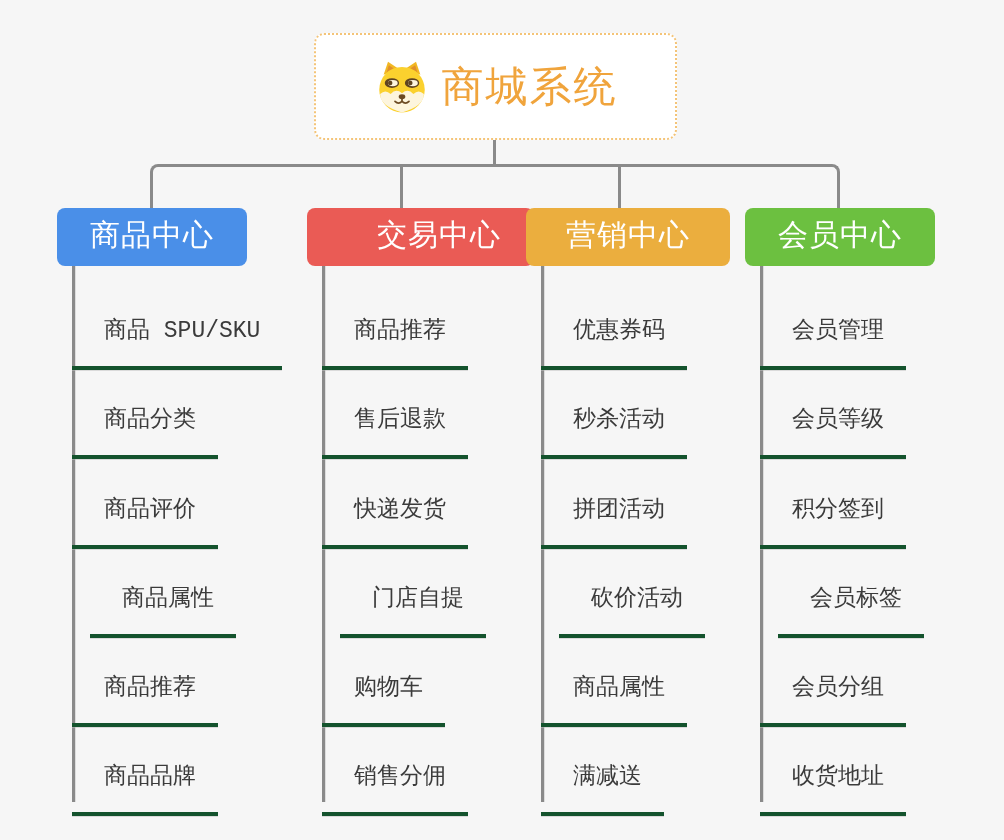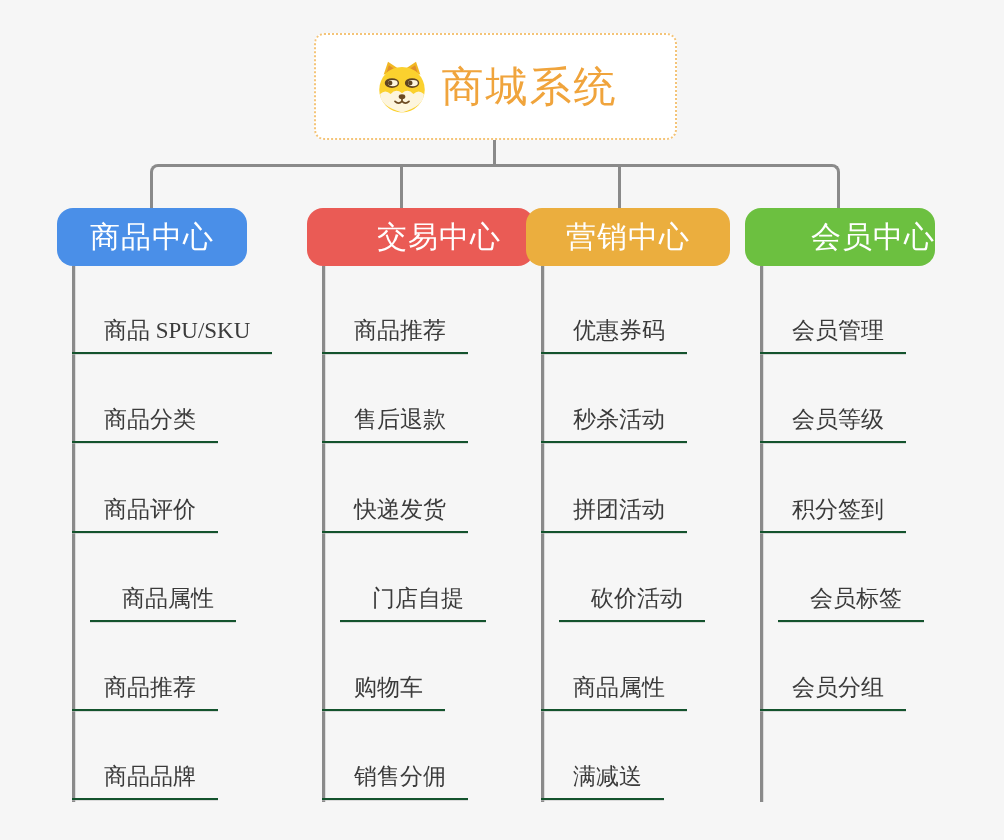--- a/index.html
+++ b/index.html
@@ -1,18 +1,18 @@
 <!DOCTYPE html>
 <html><head>
 <meta charset="utf-8">
 <style>
   html,body{margin:0;padding:0;background:#f6f6f6;}
   .stage{
     position:relative;width:1004px;height:840px;background:#f6f6f6;
-    font-family:Liberation Serif, serif;overflow:hidden;
+    font-family:Liberation Mono, monospace;overflow:hidden;
   }
   
   .root{
     position:absolute;left:314px;top:33px;width:363px;height:107px;
     background:#ffffff;border:2px dotted #f4c478;border-radius:10px;
     box-sizing:border-box;display:flex;align-items:center;justify-content:center;gap:12px;
   }
   .root-title{font-size:42px;letter-spacing:2px;color:#f0a43c;white-space:nowrap;}
   .dog{width:56px;height:56px;flex:0 0 auto;}
   
@@ -21,32 +21,32 @@
     position:absolute;left:150px;top:164px;width:690px;height:46px;box-sizing:border-box;
     border-top:3px solid #8a8a8a;border-left:3px solid #8a8a8a;border-right:3px solid #8a8a8a;
     border-radius:8px 8px 0 0;
   }
   .drop{position:absolute;top:166px;width:3px;height:44px;background:#8a8a8a;}
   .d1{left:400px;} .d2{left:618px;}
   .trunk{position:absolute;top:266px;width:3px;height:536px;background:#8a8a8a;box-shadow:1px 0 0 rgba(190,190,190,.45);}
   .t0{left:72px;} .t1{left:322px;} .t2{left:541px;} .t3{left:760px;}
   
   .hdr{
-    position:absolute;top:208px;height:58px;border-radius:16px;color:#ffffff;
+    position:absolute;top:208px;height:58px;border-radius:8px;color:#ffffff;
     font-size:30px;line-height:58px;text-align:center;letter-spacing:1px;white-space:nowrap;
   }
   .h0{left:57px;width:190px;}
   .h1{left:307px;width:190px;padding-left:37px;}
   .h2{left:526px;width:204px;}
-  .h3{left:745px;width:190px;text-align:right;}
+  .h3{left:745px;width:190px;}
   
   .leaf{
-    position:absolute;height:30px;line-height:30px;padding:0 22px 6px 32px;
+    position:absolute;height:30px;line-height:30px;padding:0 22px 20px 32px;
     font-size:23px;color:#3b3b3b;white-space:nowrap;
-    border-bottom:2px solid #14532d;box-shadow:0 1px 0 rgba(190,190,190,.5);
+    border-bottom:4px solid #14532d;box-shadow:0 1px 0 rgba(190,190,190,.5);
   }
   .c0{left:72px;} .c1{left:322px;} .c2{left:541px;} .c3{left:760px;}
   .r0{top:316px;} .r1{top:405px;} .r2{top:495px;} .r3{top:584px;margin-left:18px;} .r4{top:673px;} .r5{top:762px;}
 </style>
 </head>
 <body>
 
 <div class="stage">
 
   <div class="stub"></div>
@@ -102,14 +102,15 @@
   <div class="leaf c2 r2">拼团活动</div>
   <div class="leaf c2 r3">砍价活动</div>
   <div class="leaf c2 r4">商品属性</div>
   <div class="leaf c2 r5">满减送</div>
 
   <div class="leaf c3 r0">会员管理</div>
   <div class="leaf c3 r1">会员等级</div>
   <div class="leaf c3 r2">积分签到</div>
   <div class="leaf c3 r3">会员标签</div>
   <div class="leaf c3 r4">会员分组</div>
+  <div class="leaf c3 r5">收货地址</div>
 
 </div>
 
 </body></html>

